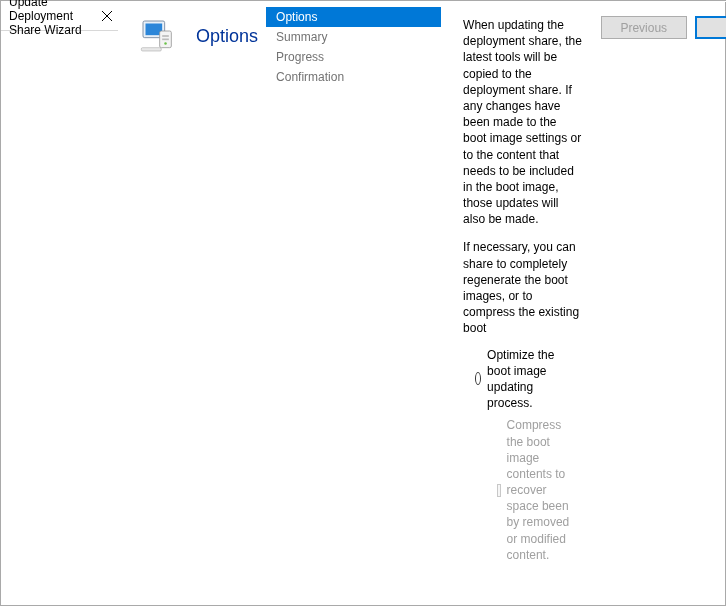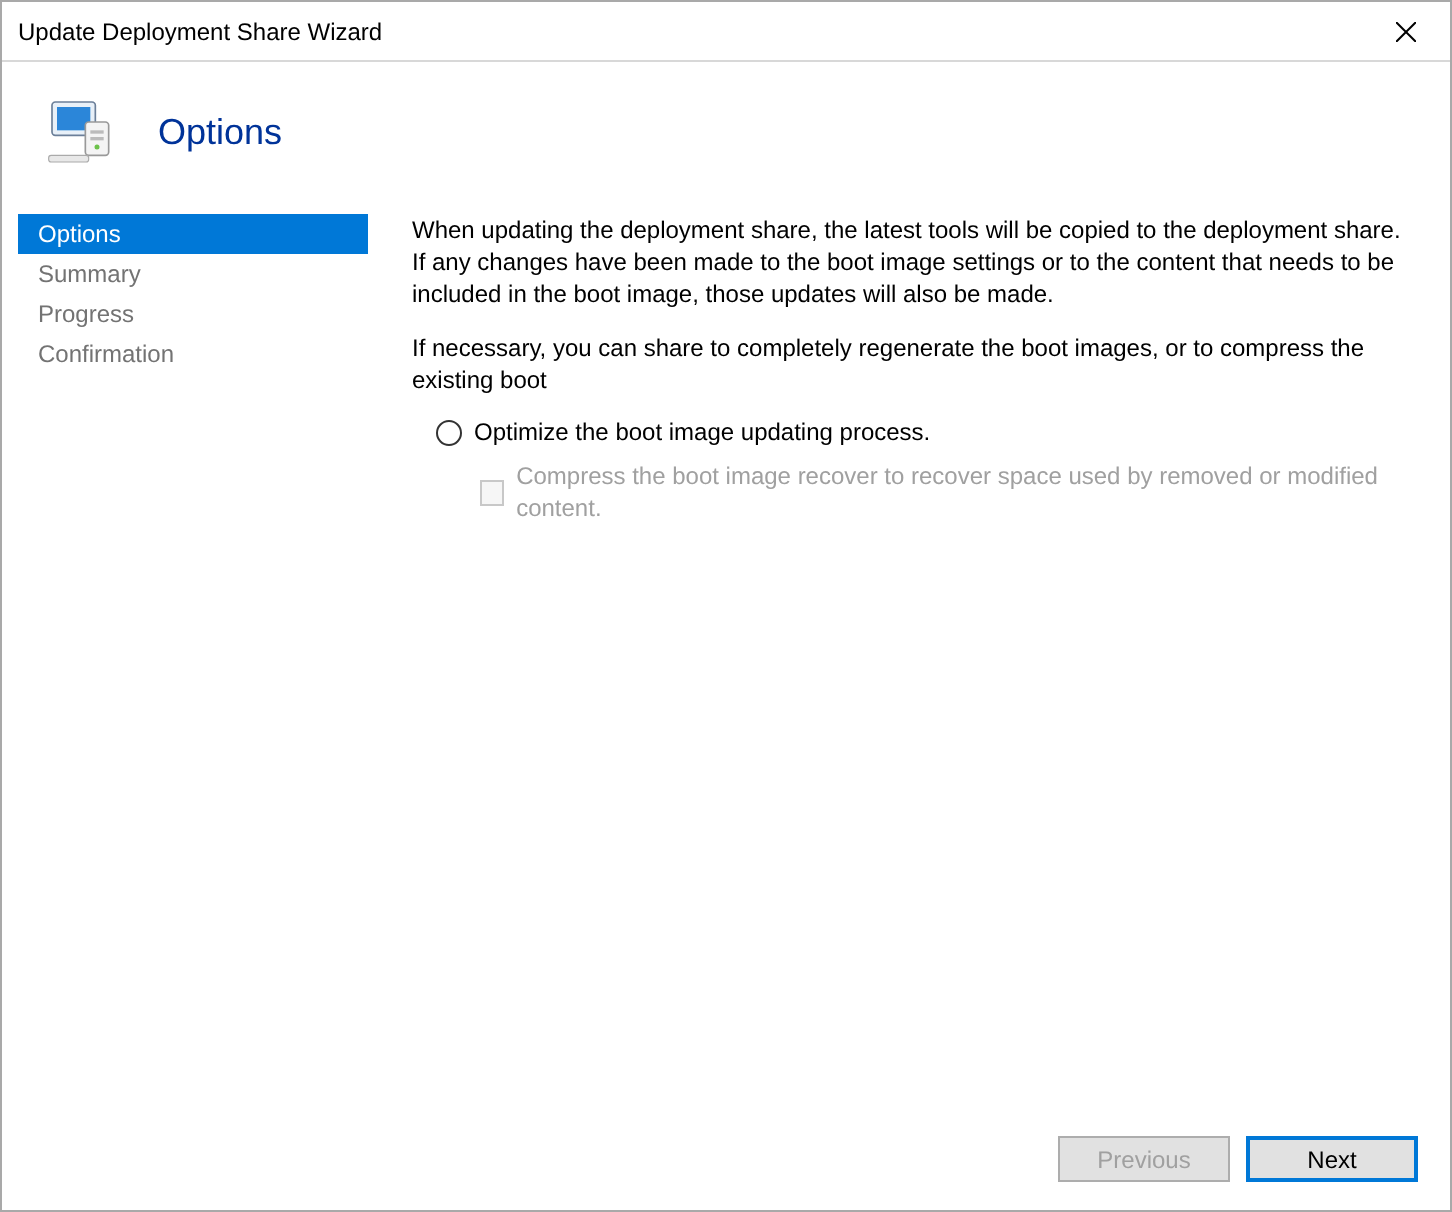--- a/index.html
+++ b/index.html
@@ -9,21 +9,21 @@
     font-size: 12px;
     background: #fff;
     color: #000;
   }
   .window {
     width: 726px;
     height: 606px;
     border: 1px solid #a9a9a9;
     background: #fff;
     display: flex;
-    flex-direction: column;
+    flex-direction: row;
   }
   .titlebar {
     height: 30px;
     border-bottom: 1px solid #d8d8d8;
     display: flex;
     align-items: center;
     justify-content: space-between;
     padding-left: 8px;
     background: #fff;
   }
@@ -66,21 +66,21 @@
     background: #0078d7;
     color: #fff;
   }
   .content {
     flex: 1;
     padding: 0 10px 0 18px;
     font-size: 12px;
     line-height: 1.35;
     color: #000;
   }
-  .content p { margin: 2px 0 10px 0; }
+  .content p { margin: 12px 0 10px 0; }
   .radio-row, .check-row {
     display: flex;
     align-items: center;
     gap: 6px;
     margin: 6px 12px;
   }
   .radio {
     width: 13px; height: 13px; border: 1px solid #333; border-radius: 50%;
     display: inline-flex; align-items: center; justify-content: center;
     background: #fff;
@@ -157,21 +157,21 @@
       <p>When updating the deployment share, the latest tools will be copied to the deployment share.  If any changes have been made to the boot image settings or to the content that needs to be included in the boot image, those updates will also be made.</p>
       <p>If necessary, you can share to completely regenerate the boot images, or to compress the existing boot</p>
 
       <div class="radio-row">
         <span class="radio"></span>
         <span>Optimize the boot image updating process.</span>
       </div>
 
       <div class="check-row">
         <span class="checkbox disabled"></span>
-        <span class="check-label disabled">Compress the boot image recover to recover space used by removed or modified content.</span>
+        <span class="check-label disabled">Compress the boot image contents to recover space been by removed or modified content.</span>
       </div>
 
     </div>
   </div>
 
   <div class="footer">
     <div class="btn disabled">Previous</div>
     <div class="btn default">Next</div>
   </div>
 

